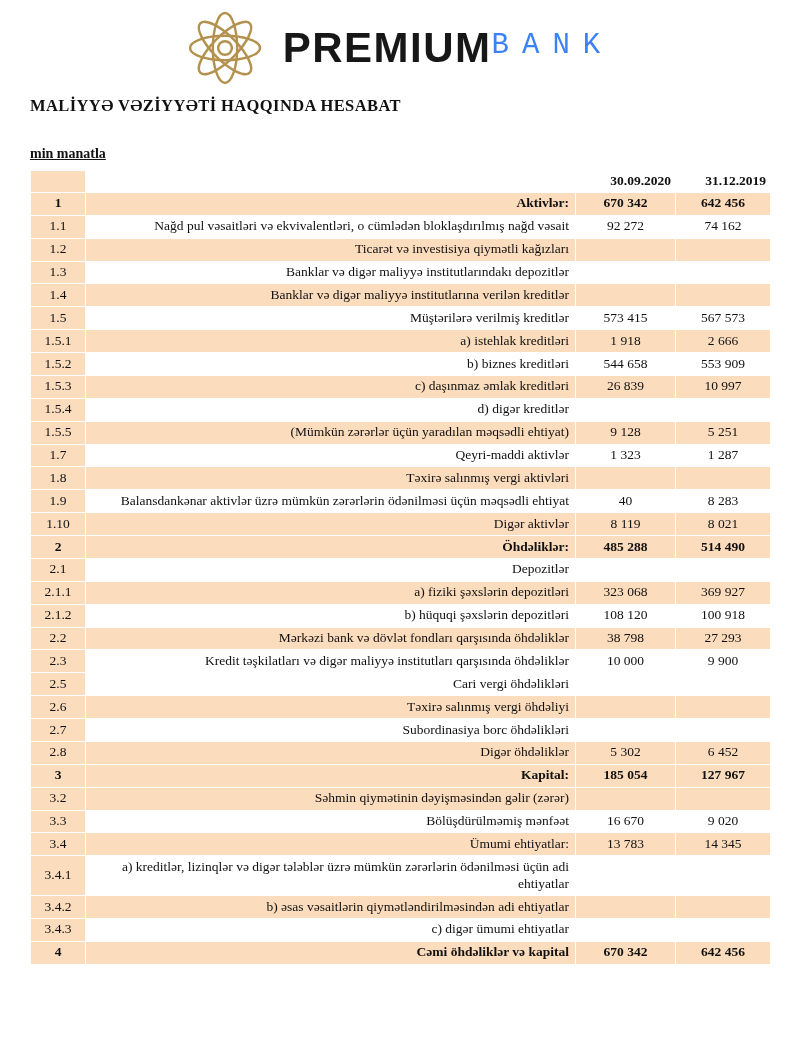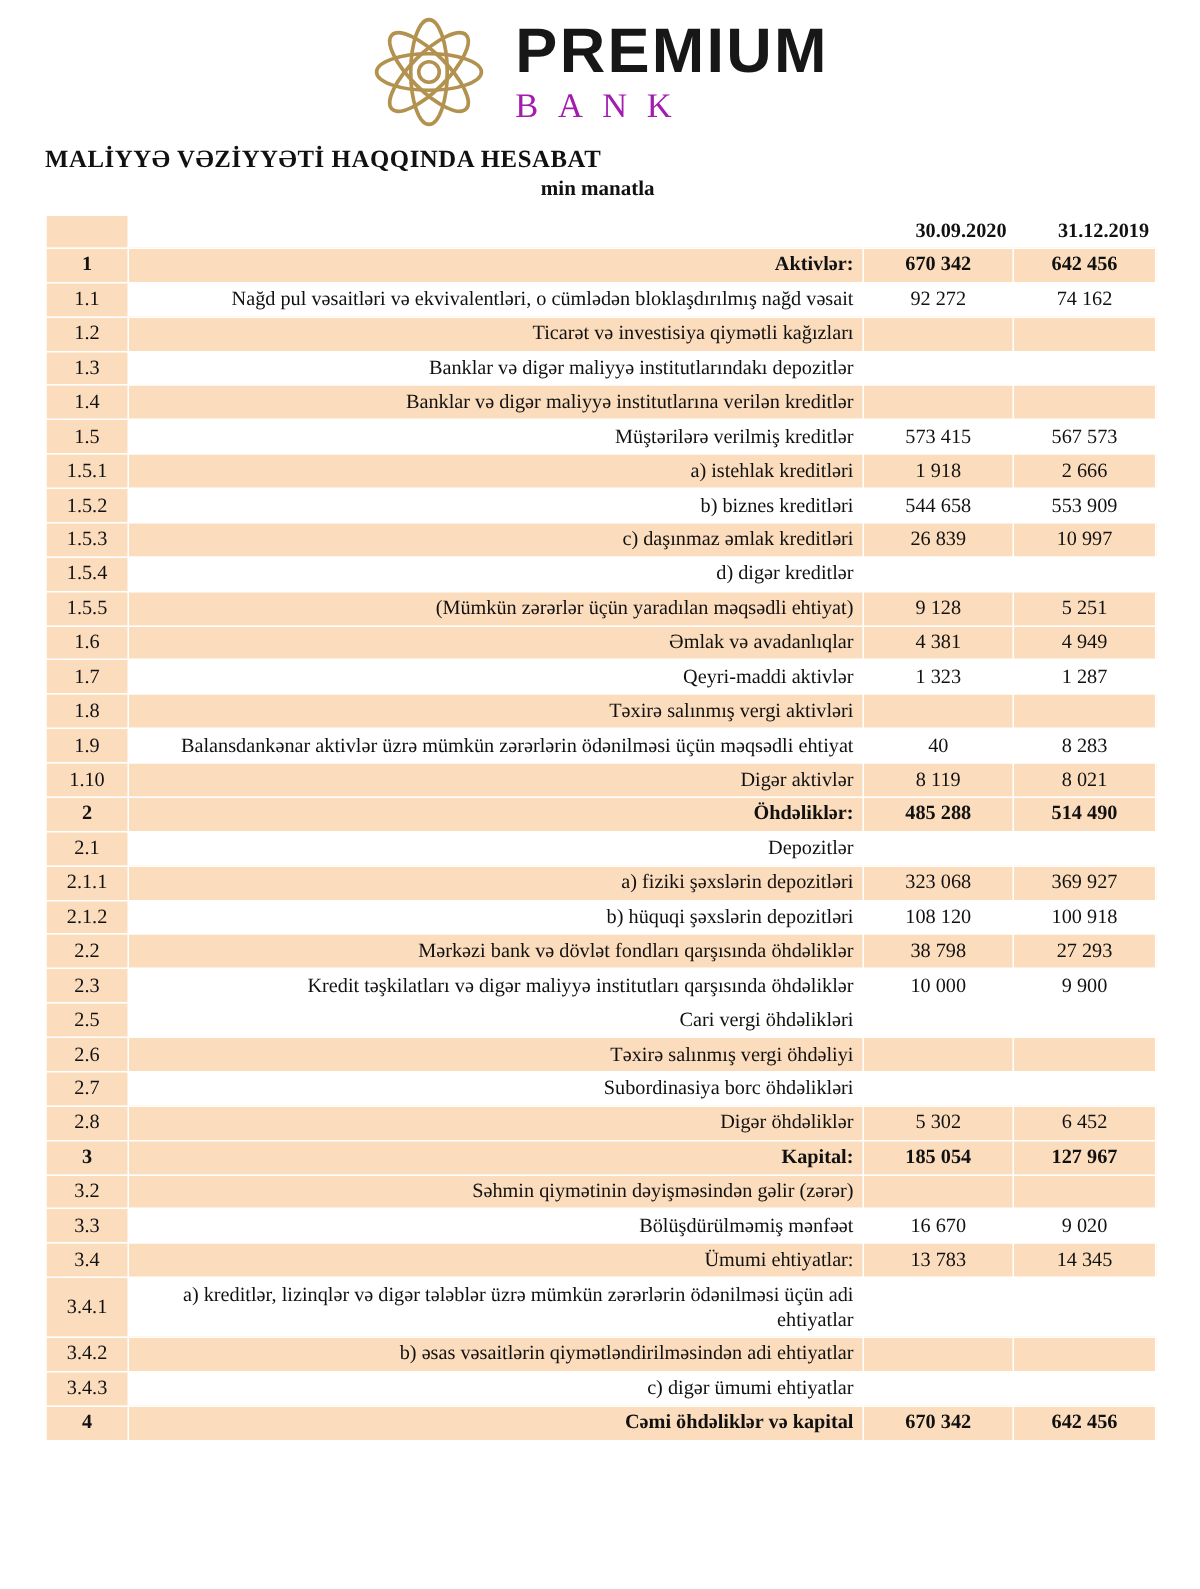--- a/index.html
+++ b/index.html
@@ -12,40 +12,41 @@
   }
   .page { width: 800px; height: 1059px; padding: 6px 30px 0 30px; }
 
   
   .brand {
     display: flex; justify-content: center; align-items: center;
     gap: 20px; padding: 4px 0 8px 0;
   }
   .emblem svg { width: 76px; height: 76px; display: block; }
   .emblem svg ellipse, .emblem svg circle { stroke: var(--gold, #b3914e); }
-  .brand-text { display: flex; flex-direction: column; }
+  .brand-text { display: flex; flex-direction: row; }
   .brand-name {
     font-family: "Liberation Sans", sans-serif;
     font-weight: 700; font-size: 42px; line-height: 1;
     letter-spacing: 1.5px; color: #171717;
   }
   .brand-sub {
-    font-family: Liberation Serif, serif;
-    font-weight: 400; font-size: 23px; line-height: 1.1;
-    letter-spacing: 13px; color: #a21caf; margin-top: 3px;
+    font-family: Liberation Mono, monospace;
+    font-weight: 400; font-size: 29px; line-height: 1.1;
+    letter-spacing: 13px; color: #3b82f6; margin-top: 3px;
   }
 
   
   .title {
     text-align: left; font-size: 16.5px; font-weight: 700;
     letter-spacing: 0.4px; margin-top: 2px;
   }
   .unit {
-    text-align: center; font-weight: 700; font-size: 14px;
-    margin: 3px 3px 8px 0;
+    text-align: left; font-weight: 700; font-size: 14px;
+    margin: 30px 3px 8px 0;
+    text-decoration: underline;
   }
 
   
   table.statement {
     width: 740px; border-collapse: collapse; table-layout: fixed;
     font-size: 13.5px; line-height: 1.25;
   }
   .statement col.c-num  { width: 55px; }
   .statement col.c-label{ width: 490px; }
   .statement col.c-v1   { width: 100px; }
@@ -168,26 +169,20 @@
           <td class="label">d) digər kreditlər</td>
           <td class="val"></td>
           <td class="val"></td>
         </tr>
         <tr class="shaded">
           <td class="numcol">1.5.5</td>
           <td class="label">(Mümkün zərərlər üçün yaradılan məqsədli ehtiyat)</td>
           <td class="val">9 128</td>
           <td class="val">5 251</td>
         </tr>
-        <tr class="shaded">
-          <td class="numcol">1.6</td>
-          <td class="label">Əmlak və avadanlıqlar</td>
-          <td class="val">4 381</td>
-          <td class="val">4 949</td>
-        </tr>
         <tr>
           <td class="numcol">1.7</td>
           <td class="label">Qeyri-maddi aktivlər</td>
           <td class="val">1 323</td>
           <td class="val">1 287</td>
         </tr>
         <tr class="shaded">
           <td class="numcol">1.8</td>
           <td class="label">Təxirə salınmış vergi aktivləri</td>
           <td class="val"></td>

